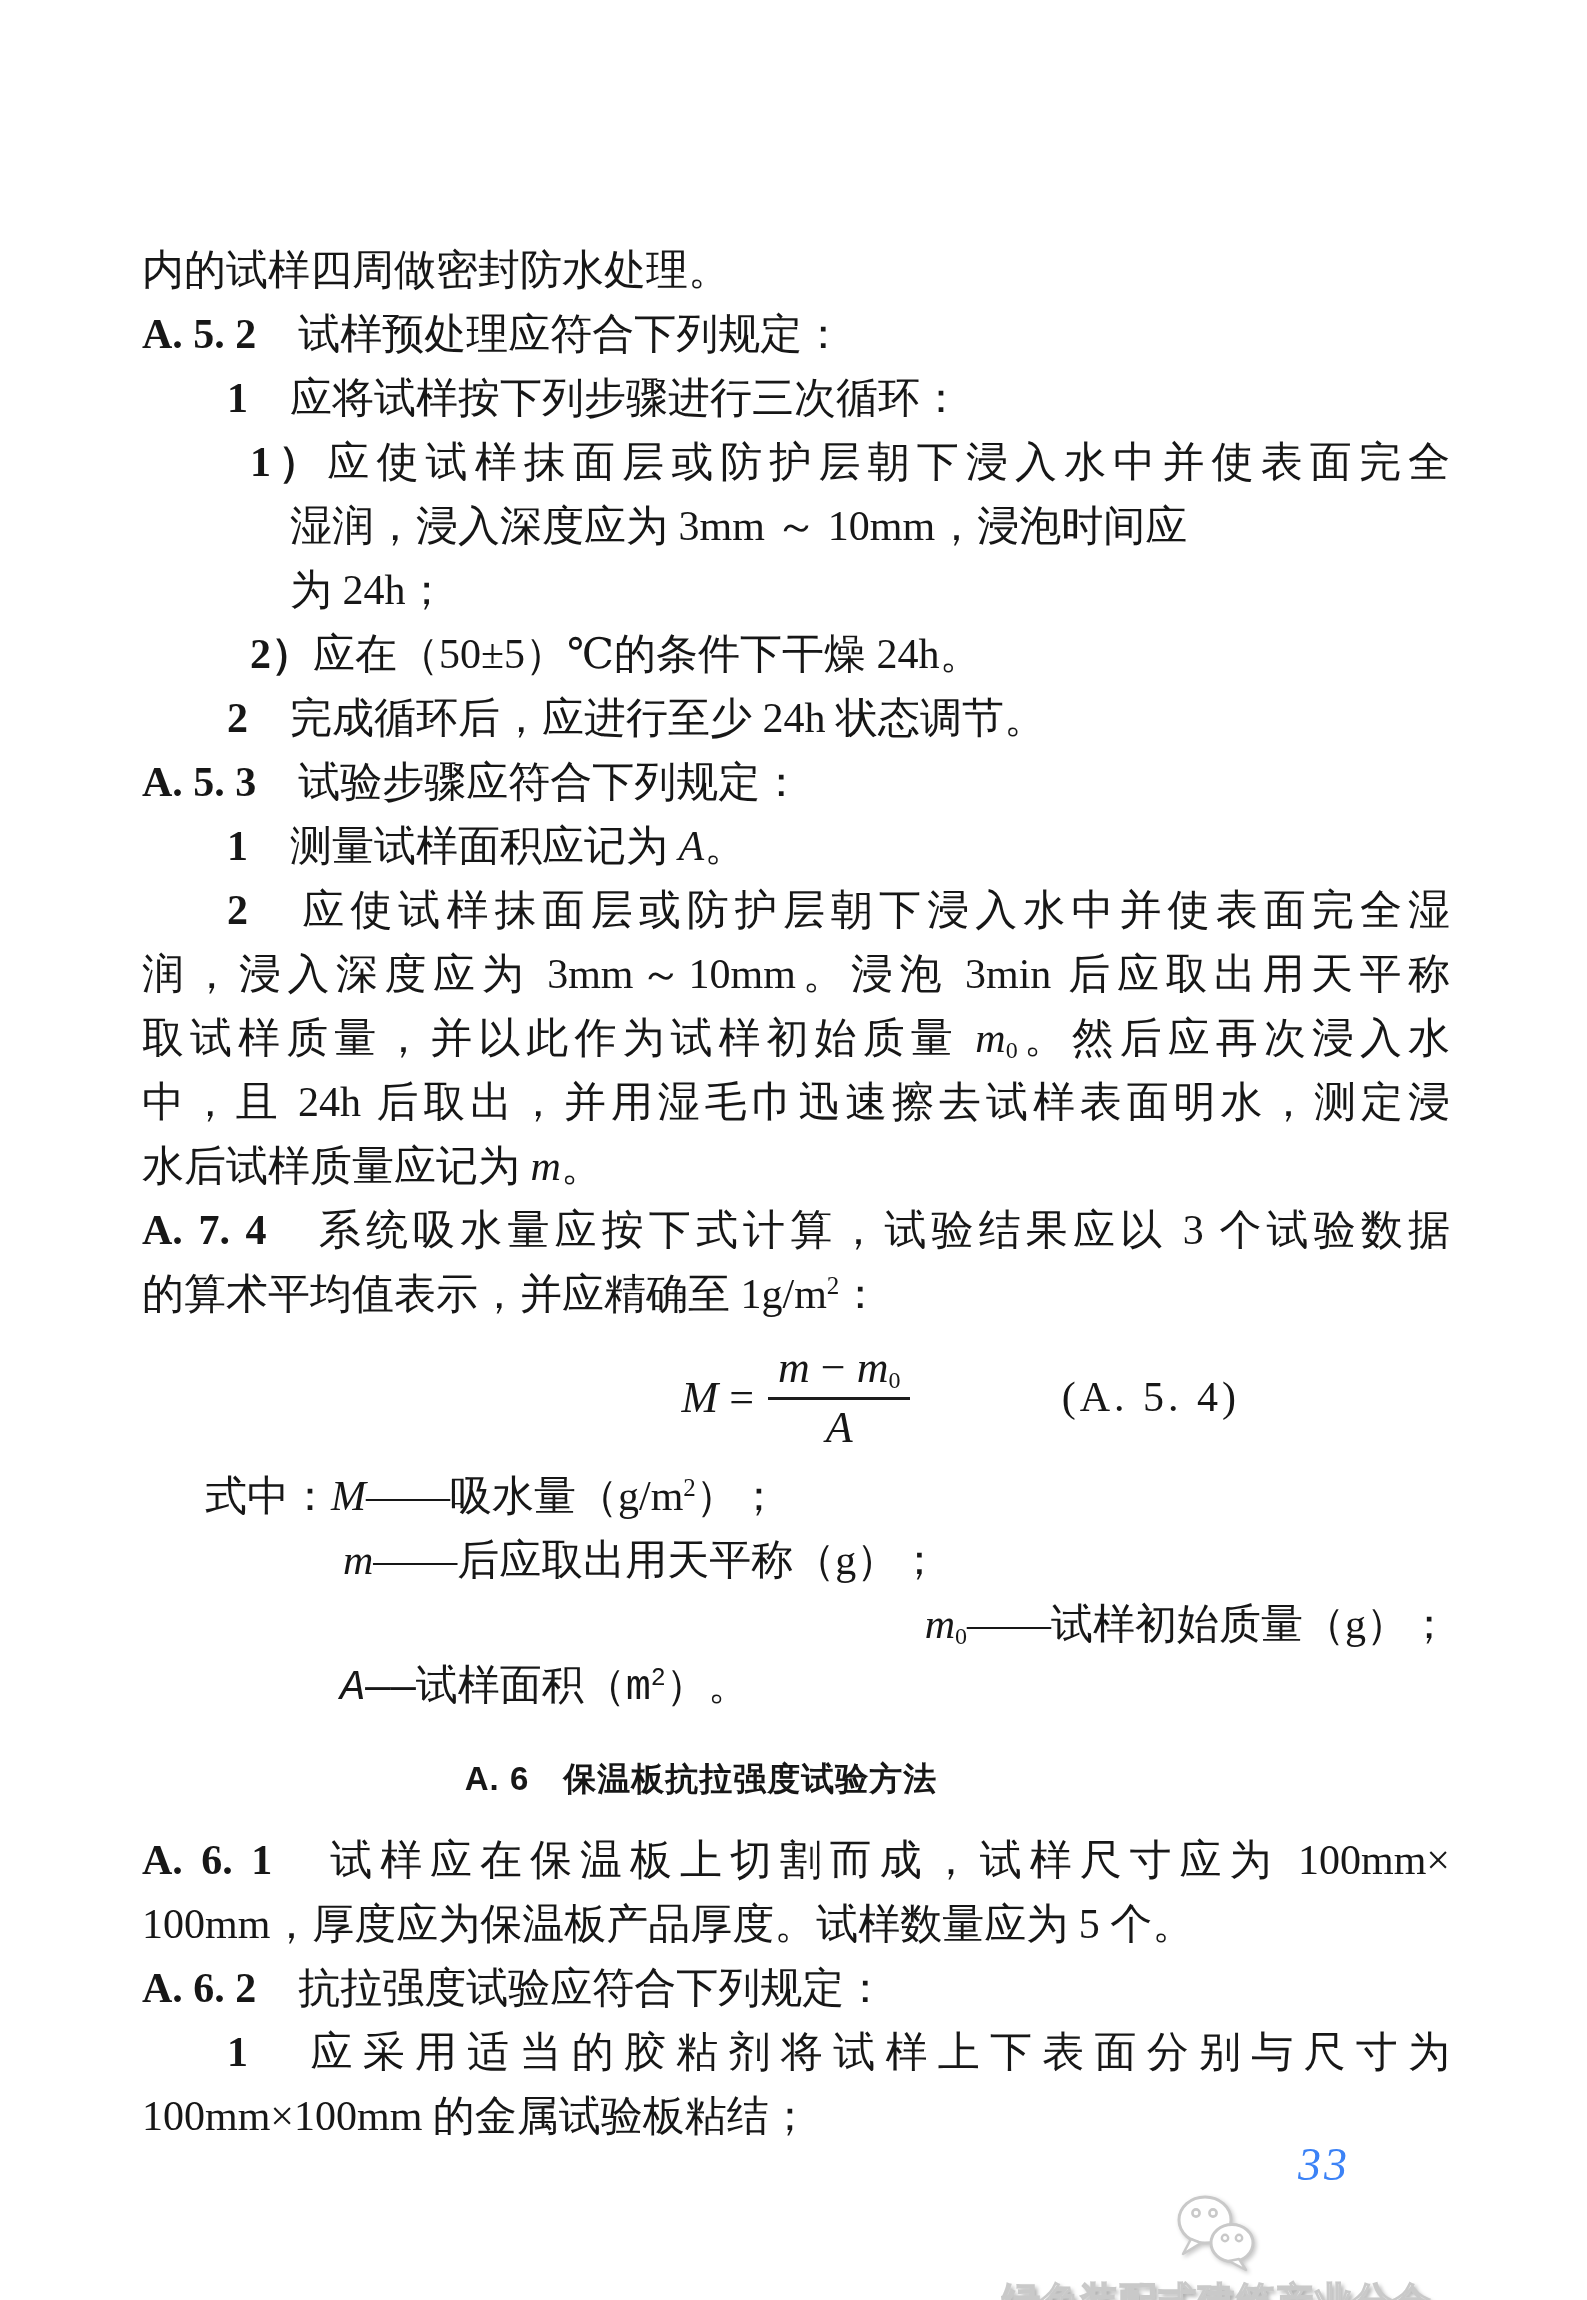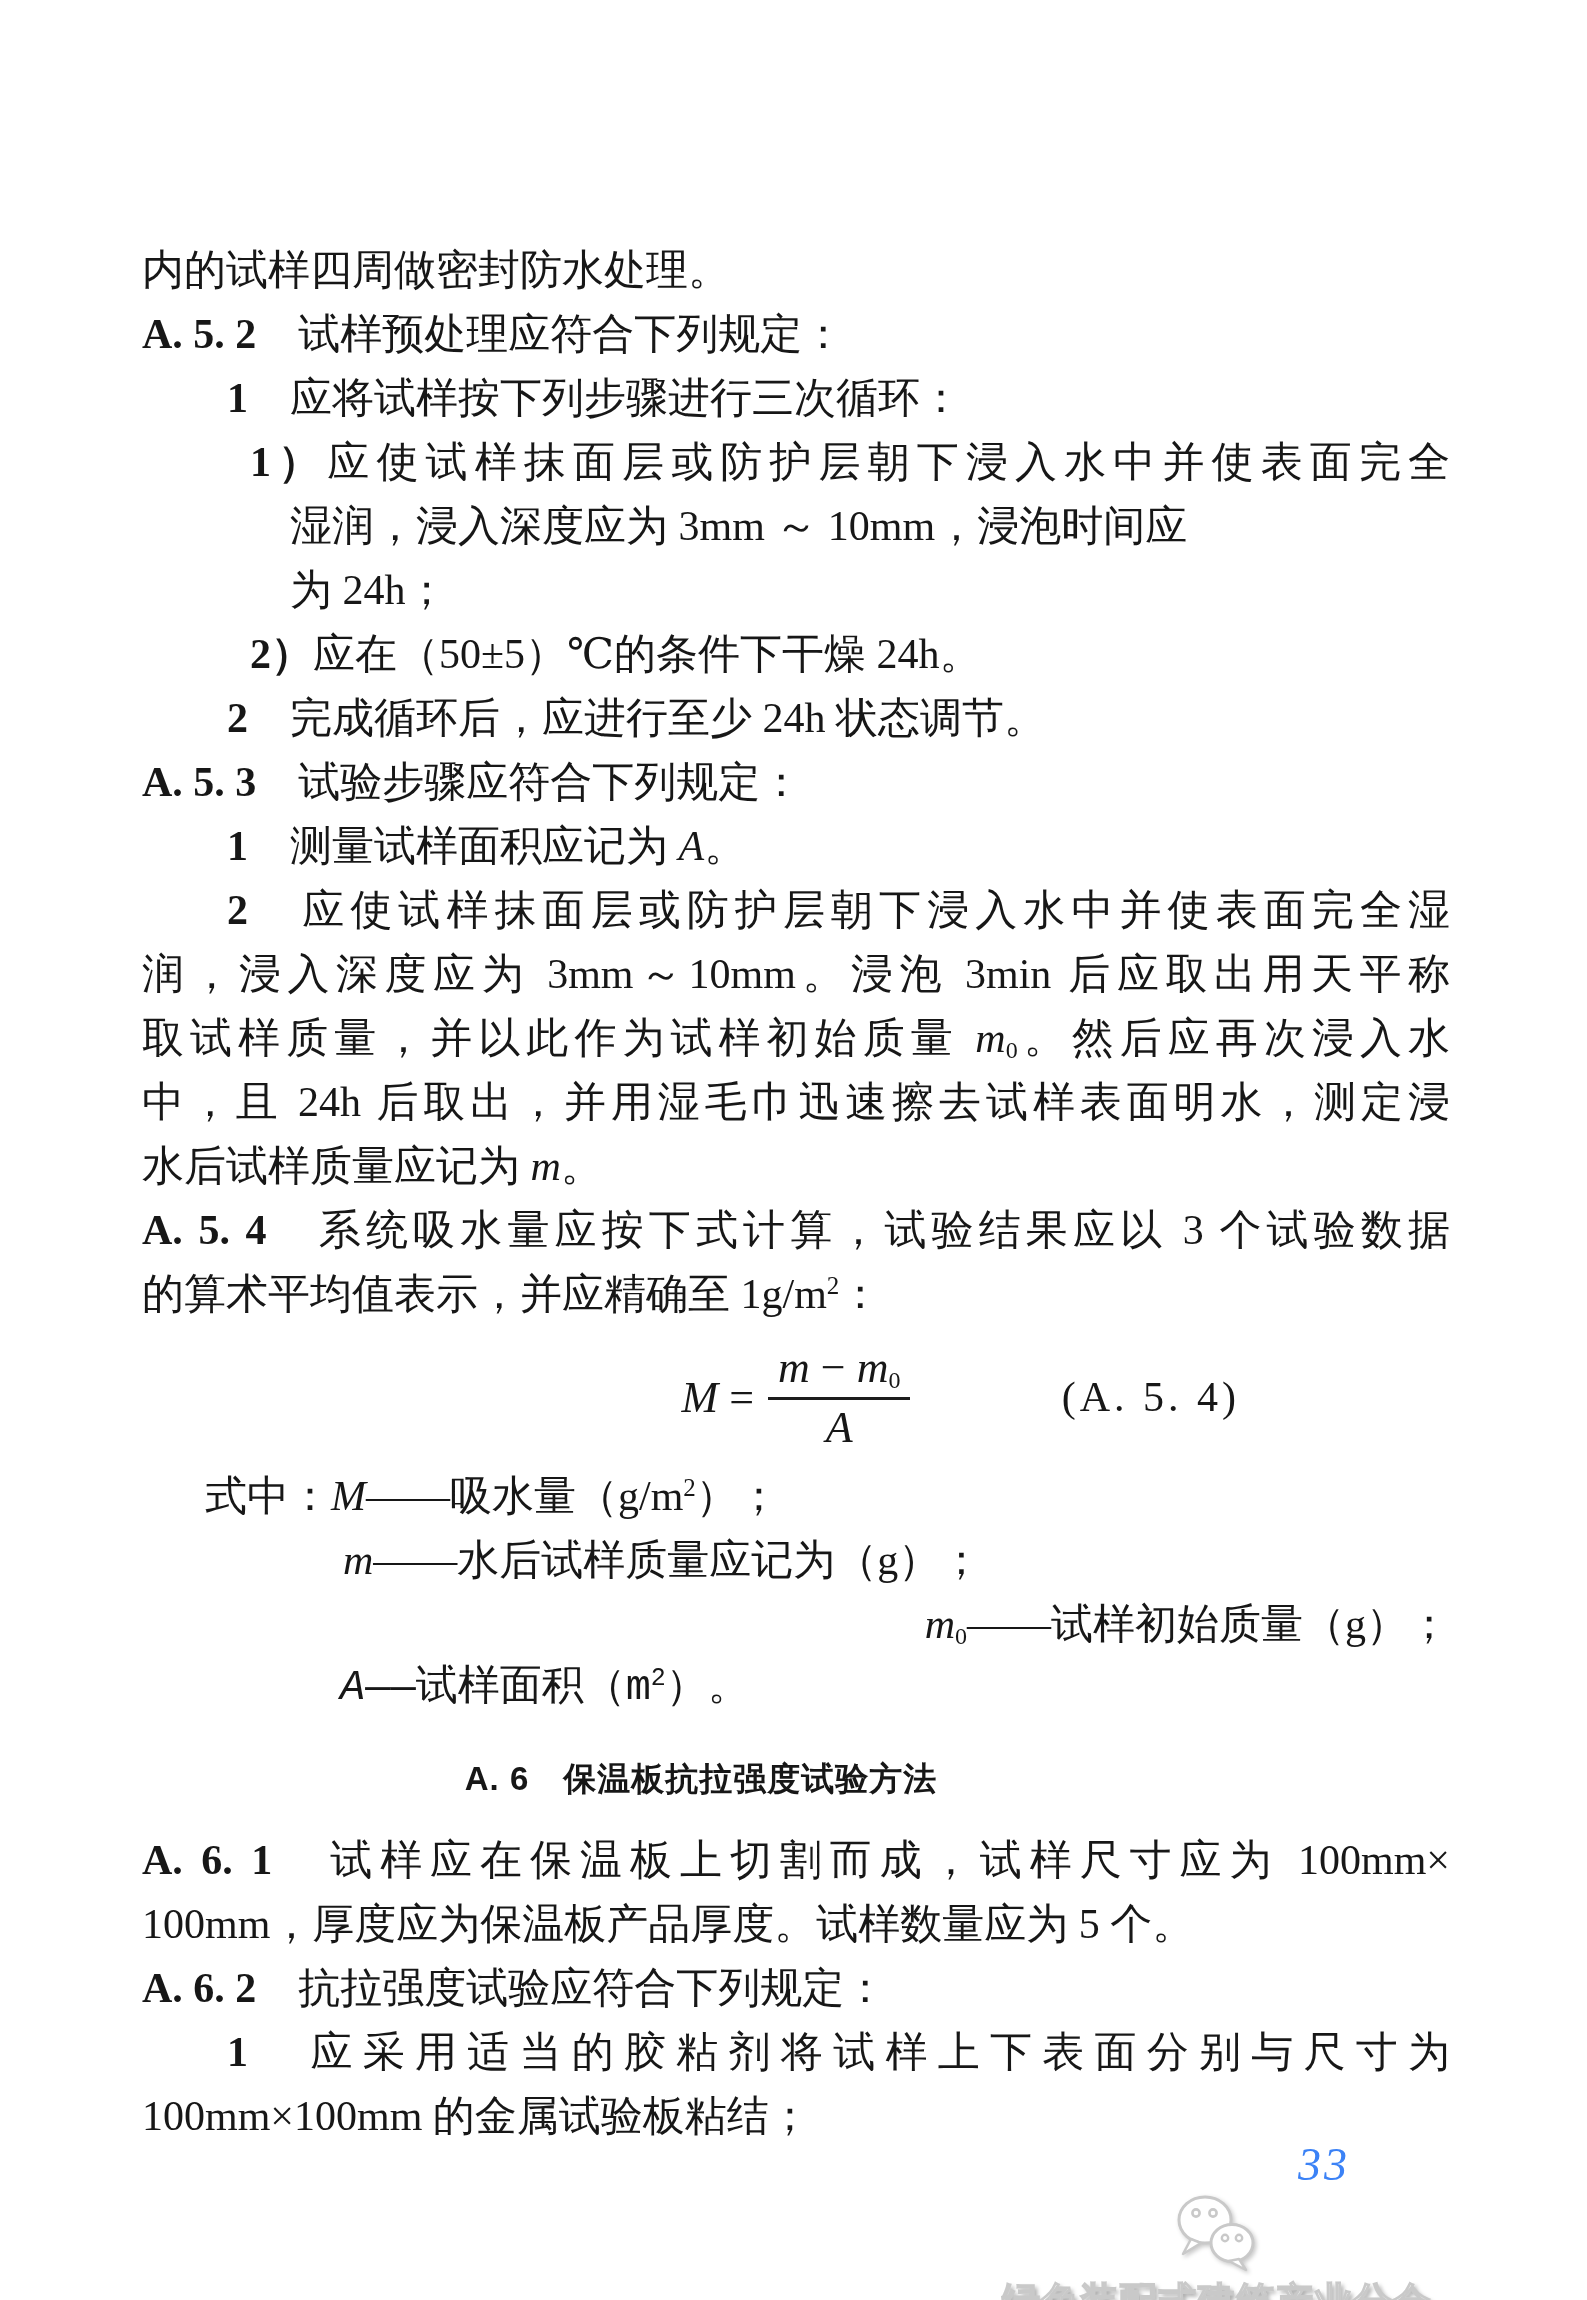--- a/index.html
+++ b/index.html
@@ -82,37 +82,37 @@
         <div class="line p3"><span>为 24h；</span></div>
         <div class="line p2"><span class="b">2）</span><span>应在（50±5）℃的条件下干燥 24h。</span></div>
         <div class="line p1"><span class="b">2</span><span>　完成循环后，应进行至少 24h 状态调节。</span></div>
         <div class="line p0"><span class="b">A. 5. 3</span><span>　试验步骤应符合下列规定：</span></div>
         <div class="line p1"><span class="b">1</span><span>　测量试样面积应记为 </span><span class="i">A</span><span>。</span></div>
         <div class="line p1 j"><span class="b">2</span><span>　应使试样抹面层或防护层朝下浸入水中并使表面完全湿</span></div>
         <div class="line p0 j"><span>润，浸入深度应为 3mm～10mm。浸泡 3min 后应取出用天平称</span></div>
         <div class="line p0 j"><span>取试样质量，并以此作为试样初始质量 </span><span class="i">m</span><sub>0</sub><span>。然后应再次浸入水</span></div>
         <div class="line p0 j"><span>中，且 24h 后取出，并用湿毛巾迅速擦去试样表面明水，测定浸</span></div>
         <div class="line p0"><span>水后试样质量应记为 </span><span class="i">m</span><span>。</span></div>
-        <div class="line p0 j"><span class="b">A. 5. 4</span><span>　系统吸水量应按下式计算，试验结果应以 3 个试验数据</span></div>
+        <div class="line p0 j"><span class="b">A. 7. 4</span><span>　系统吸水量应按下式计算，试验结果应以 3 个试验数据</span></div>
         <div class="line p0"><span>的算术平均值表示，并应精确至 1g/m</span><sup>2</sup><span>：</span></div>
       </div>
 
     <div class="formula-row">
       <span class="frac-wrap">
         <span class="f-lhs"><span class="i">M</span> <span>=</span></span><span class="frac">
           <span class="num"><span class="i">m</span><span> − </span><span class="i">m</span><sub>0</sub></span>
           <span class="den"><span class="i">A</span></span>
         </span>
       </span>
       <span class="eqnum">(A. 5. 4)</span>
     </div>
 
     <div id="doc-part2">
         <div class="line ds"><span>式中：</span><span class="i">M</span><span>——吸水量（g/m</span><sup>2</sup><span>）；</span></div>
-        <div class="line d1"><span class="i">m</span><span>——水后试样质量应记为（g）；</span></div>
+        <div class="line d1"><span class="i">m</span><span>——后应取出用天平称（g）；</span></div>
         <div class="line d2"><span class="i">m</span><sub>0</sub><span>——试样初始质量（g）；</span></div>
         <div class="line d3"><span class="i">A</span><span>——试样面积（m</span><sup>2</sup><span>）。</span></div>
         <div class="line h"><span>A. 6　保温板抗拉强度试验方法</span></div>
         <div class="line p0 j"><span class="b">A. 6. 1</span><span>　试样应在保温板上切割而成，试样尺寸应为 100mm×</span></div>
         <div class="line p0"><span>100mm，厚度应为保温板产品厚度。试样数量应为 5 个。</span></div>
         <div class="line p0"><span class="b">A. 6. 2</span><span>　抗拉强度试验应符合下列规定：</span></div>
         <div class="line p1 j"><span class="b">1</span><span>　应采用适当的胶粘剂将试样上下表面分别与尺寸为</span></div>
         <div class="line p0"><span>100mm×100mm 的金属试验板粘结；</span></div>
       </div>
   </div>

